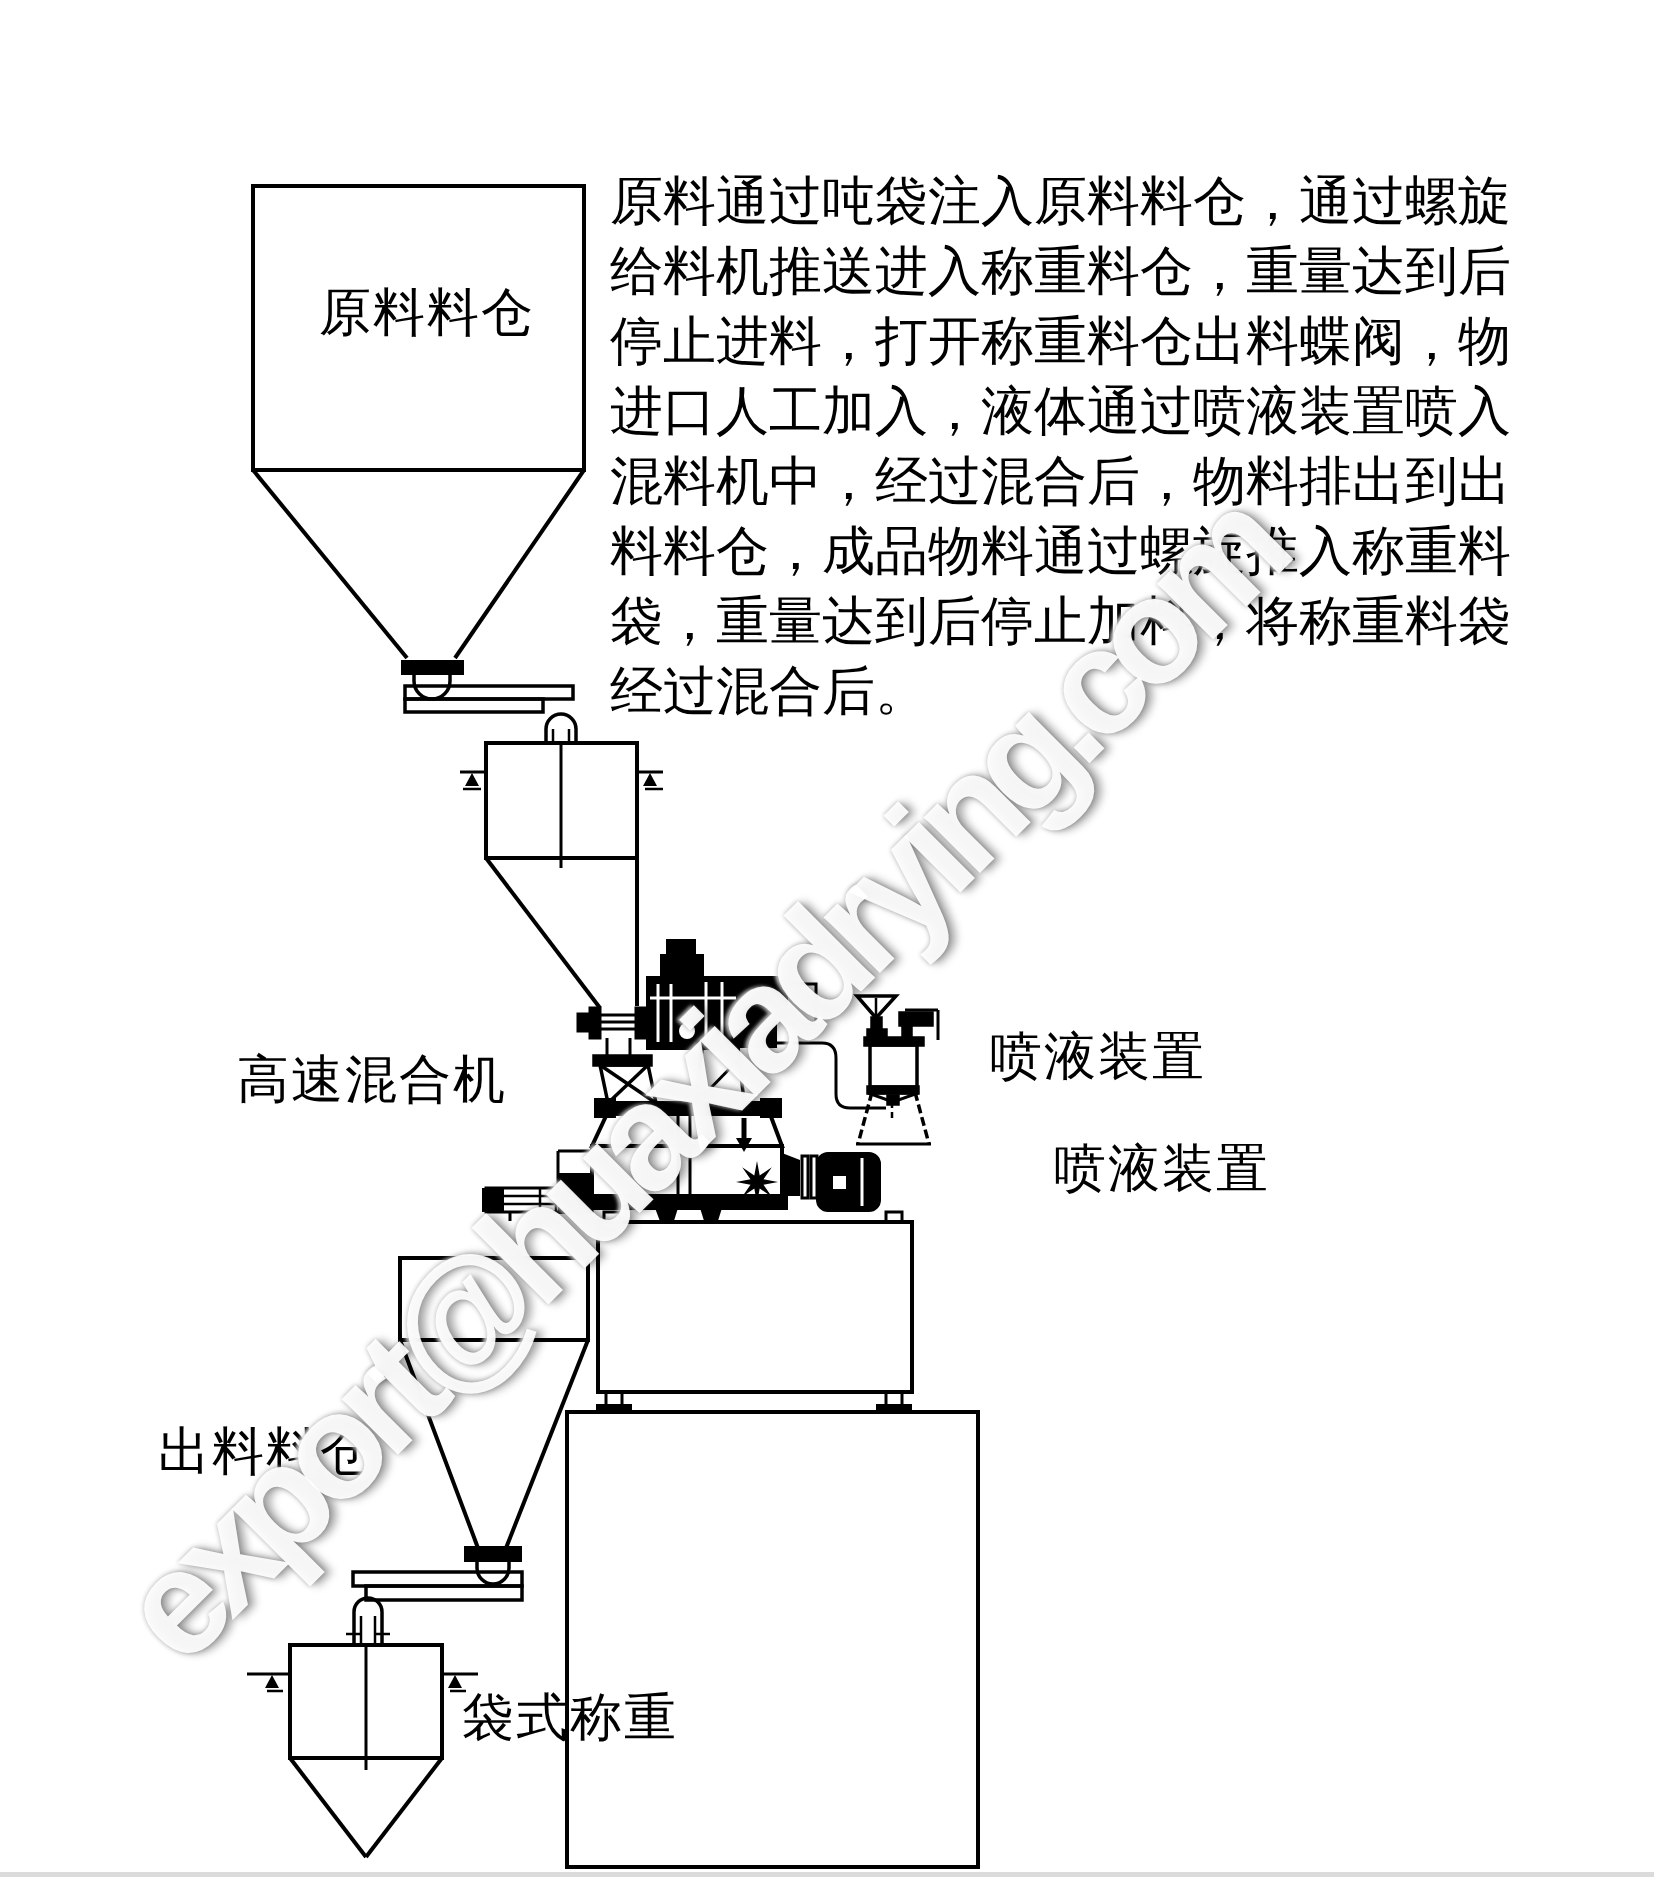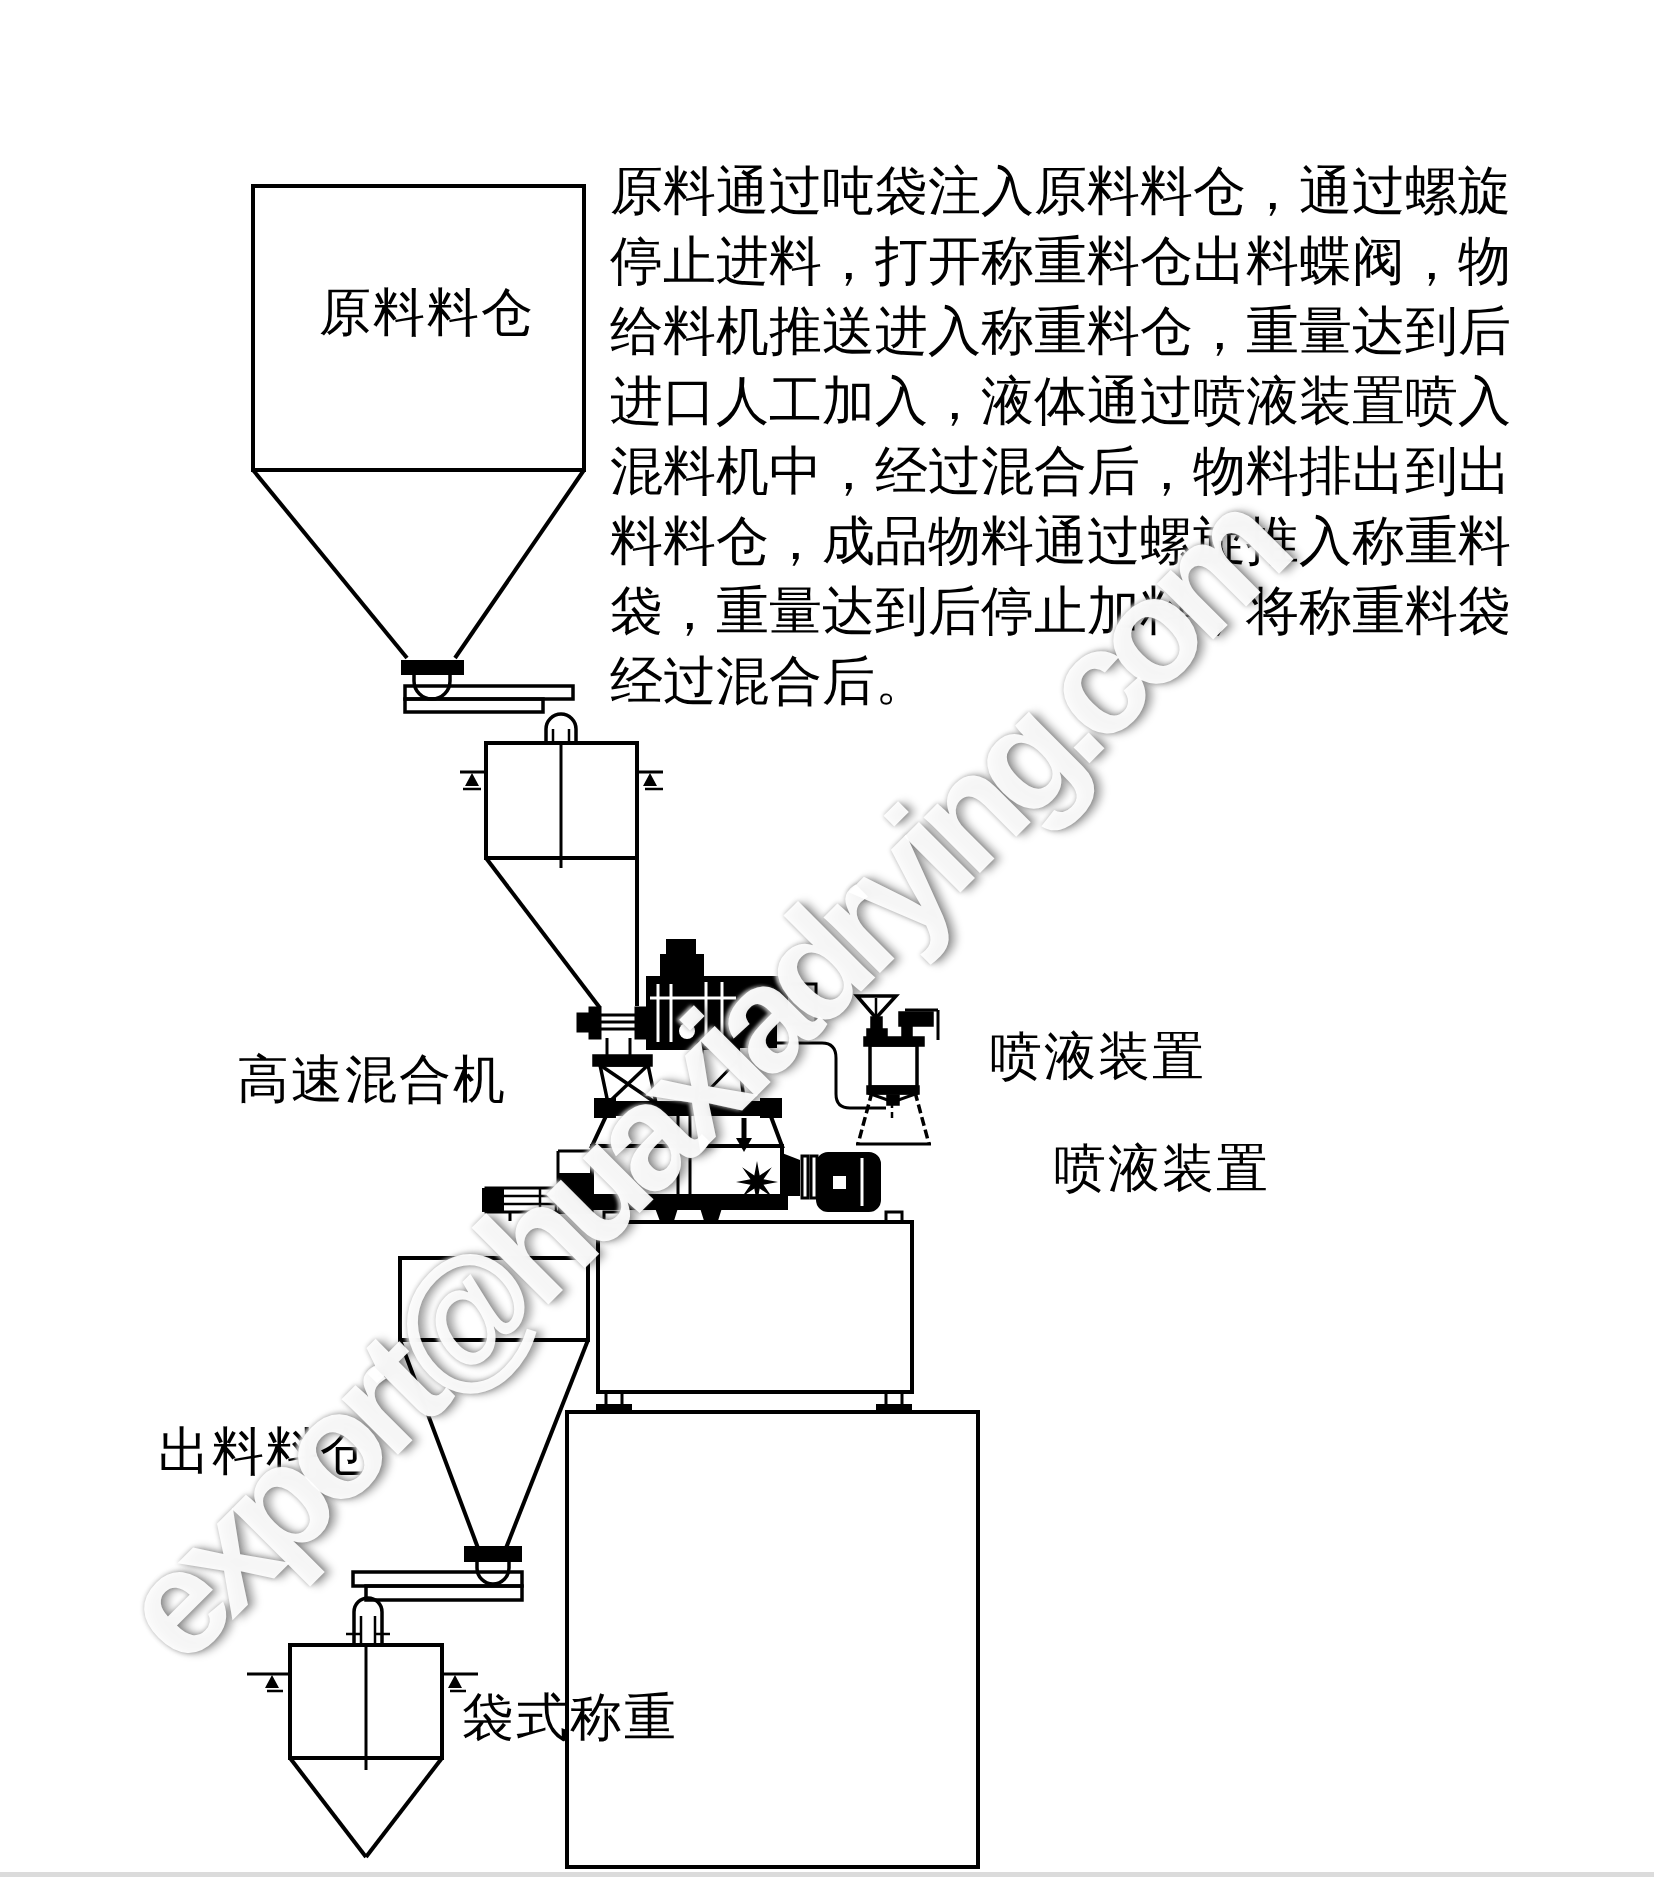--- a/index.html
+++ b/index.html
@@ -15,21 +15,21 @@
     position:absolute;
     transform:translate(-50%,-50%);
     color:#000;
     font-size:52px;
     letter-spacing:2px;
     white-space:nowrap;
     font-family:Liberation Serif, serif;
   }
   #para{
     position:absolute;
-    left:610px;top:156px;
+    left:610px;top:166px;
     width:920px;
     color:#000;
   }
   #para .pline{
     font-size:53px;
     line-height:70px;
     letter-spacing:0px;
     white-space:nowrap;
     font-family:"Liberation Serif", serif;
   }
@@ -242,22 +242,22 @@
       <polygon points="455,1675 448,1688 462,1688" fill="#000" stroke="none"></polygon>
       <line x1="450" y1="1691" x2="466" y2="1691" stroke-width="2.5"></line>
 
       <line x1="290" y1="1758" x2="366" y2="1857"></line>
       <line x1="442" y1="1758" x2="366" y2="1857"></line>
     </g>
   </svg>
 
   <div id="para">
     <div class="pline">原料通过吨袋注入原料料仓，通过螺旋</div>
+    <div class="pline">给料机推送进入称重料仓，重量达到后</div>
     <div class="pline">停止进料，打开称重料仓出料蝶阀，物</div>
-    <div class="pline">给料机推送进入称重料仓，重量达到后</div>
     <div class="pline">进口人工加入，液体通过喷液装置喷入</div>
     <div class="pline">混料机中，经过混合后，物料排出到出</div>
     <div class="pline">料料仓，成品物料通过螺旋推入称重料</div>
     <div class="pline">袋，重量达到后停止加料，将称重料袋</div>
     <div class="pline">经过混合后。</div>
   </div>
 
   <div class="lbl" style="left:427px;top:313px;">原料料仓</div>
   <div class="lbl" style="left:372px;top:1080px;">高速混合机</div>
   <div class="lbl" style="left:1098px;top:1057px;">喷液装置</div>

